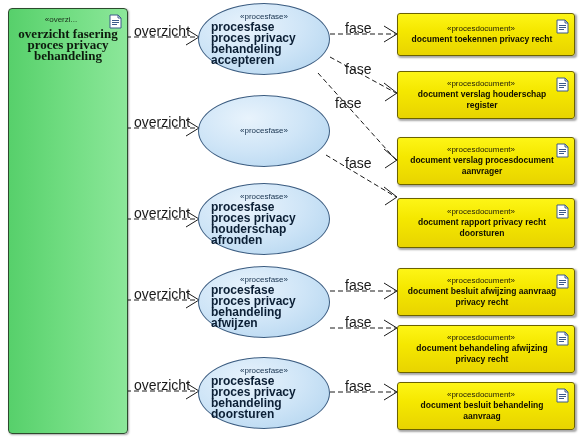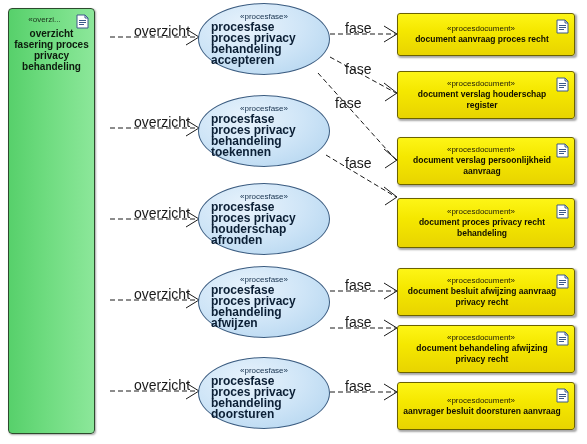--- a/index.html
+++ b/index.html
@@ -27,21 +27,21 @@
   }
   .node {
     position: absolute;
     box-sizing: border-box;
   }
 
   
   .green-box {
     left: 8px;
     top: 8px;
-    width: 87px;
+    width: 120px;
     height: 426px;
     border: 1px solid #2d4a2d;
     border-radius: 4px;
     background: linear-gradient(to right, #57d06b 0%, #6fdc80 45%, #8ce79a 100%);
     box-shadow: 1px 1px 2px rgba(0,0,0,0.35);
   }
   .green-box .stereo {
     position: absolute;
     top: 6px;
     left: 0;
@@ -50,24 +50,25 @@
     font-size: 8px;
     color: #1b2f1b;
     padding-right: 14px;
   }
   .green-box .title {
     position: absolute;
     top: 19px;
     left: 3px;
     right: 3px;
     text-align: center;
-    font-size: 10px;
+    font-size: 13px;
     font-weight: bold;
     color: #0d1b0d;
     line-height: 11px;
+    font-family: Liberation Serif, serif;
   }
 
   
   .ellipse {
     border: 1px solid #3b5c80;
     border-radius: 50%;
     background: radial-gradient(ellipse at 38% 32%, #e8f3fc 0%, #cfe5f7 48%, #aed2ee 100%);
     display: flex;
     flex-direction: column;
     align-items: center;
@@ -203,41 +204,40 @@
     </svg>
   </div>
 
   <div class="node ellipse" style="left:198px; top:3px; width:132px; height:72px;">
     <div class="stereo">«procesfase»</div>
     <div class="title">procesfase proces privacy behandeling accepteren</div>
   </div>
 
   <div class="node ellipse" style="left:198px; top:95px; width:132px; height:72px;">
     <div class="stereo">«procesfase»</div>
-    <div class="title">procesfase proces privacy behandeling toekennen</div>
   </div>
 
   <div class="node ellipse" style="left:198px; top:183px; width:132px; height:72px;">
     <div class="stereo">«procesfase»</div>
     <div class="title">procesfase proces privacy houderschap afronden</div>
   </div>
 
   <div class="node ellipse" style="left:198px; top:266px; width:132px; height:72px;">
     <div class="stereo">«procesfase»</div>
     <div class="title">procesfase proces privacy behandeling afwijzen</div>
   </div>
 
   <div class="node ellipse" style="left:198px; top:357px; width:132px; height:72px;">
     <div class="stereo">«procesfase»</div>
     <div class="title">procesfase proces privacy behandeling doorsturen</div>
   </div>
 
   <div class="node docbox" style="left:397px; top:13px; width:178px; height:43px;">
     <div class="stereo">«procesdocument»</div>
-    <div class="title">document aanvraag proces recht</div>
+    <div class="title">document toekennen privacy recht</div>
     <svg class="doc-icon" viewBox="0 0 13 15">
       <path d="M1,1 L9,1 L12,4 L12,14 L1,14 Z" fill="#ffffff" stroke="#3c5a8a" stroke-width="1"></path>
       <path d="M9,1 L9,4 L12,4" fill="none" stroke="#3c5a8a" stroke-width="1"></path>
       <g stroke="#3c5a8a" stroke-width="1">
         <line x1="3" y1="6.5" x2="10" y2="6.5"></line>
         <line x1="3" y1="8.5" x2="10" y2="8.5"></line>
         <line x1="3" y1="10.5" x2="8" y2="10.5"></line>
       </g>
     </svg>
   </div>
@@ -251,35 +251,35 @@
       <g stroke="#3c5a8a" stroke-width="1">
         <line x1="3" y1="6.5" x2="10" y2="6.5"></line>
         <line x1="3" y1="8.5" x2="10" y2="8.5"></line>
         <line x1="3" y1="10.5" x2="8" y2="10.5"></line>
       </g>
     </svg>
   </div>
 
   <div class="node docbox" style="left:397px; top:137px; width:178px; height:48px;">
     <div class="stereo">«procesdocument»</div>
-    <div class="title">document verslag persoonlijkheid aanvraag</div>
+    <div class="title">document verslag procesdocument aanvrager</div>
     <svg class="doc-icon" viewBox="0 0 13 15">
       <path d="M1,1 L9,1 L12,4 L12,14 L1,14 Z" fill="#ffffff" stroke="#3c5a8a" stroke-width="1"></path>
       <path d="M9,1 L9,4 L12,4" fill="none" stroke="#3c5a8a" stroke-width="1"></path>
       <g stroke="#3c5a8a" stroke-width="1">
         <line x1="3" y1="6.5" x2="10" y2="6.5"></line>
         <line x1="3" y1="8.5" x2="10" y2="8.5"></line>
         <line x1="3" y1="10.5" x2="8" y2="10.5"></line>
       </g>
     </svg>
   </div>
 
   <div class="node docbox" style="left:397px; top:198px; width:178px; height:50px;">
     <div class="stereo">«procesdocument»</div>
-    <div class="title">document proces privacy recht behandeling</div>
+    <div class="title">document rapport privacy recht doorsturen</div>
     <svg class="doc-icon" viewBox="0 0 13 15">
       <path d="M1,1 L9,1 L12,4 L12,14 L1,14 Z" fill="#ffffff" stroke="#3c5a8a" stroke-width="1"></path>
       <path d="M9,1 L9,4 L12,4" fill="none" stroke="#3c5a8a" stroke-width="1"></path>
       <g stroke="#3c5a8a" stroke-width="1">
         <line x1="3" y1="6.5" x2="10" y2="6.5"></line>
         <line x1="3" y1="8.5" x2="10" y2="8.5"></line>
         <line x1="3" y1="10.5" x2="8" y2="10.5"></line>
       </g>
     </svg>
   </div>
@@ -307,21 +307,21 @@
       <g stroke="#3c5a8a" stroke-width="1">
         <line x1="3" y1="6.5" x2="10" y2="6.5"></line>
         <line x1="3" y1="8.5" x2="10" y2="8.5"></line>
         <line x1="3" y1="10.5" x2="8" y2="10.5"></line>
       </g>
     </svg>
   </div>
 
   <div class="node docbox" style="left:397px; top:382px; width:178px; height:48px;">
     <div class="stereo">«procesdocument»</div>
-    <div class="title">aanvrager besluit doorsturen aanvraag</div>
+    <div class="title">document besluit behandeling aanvraag</div>
     <svg class="doc-icon" viewBox="0 0 13 15">
       <path d="M1,1 L9,1 L12,4 L12,14 L1,14 Z" fill="#ffffff" stroke="#3c5a8a" stroke-width="1"></path>
       <path d="M9,1 L9,4 L12,4" fill="none" stroke="#3c5a8a" stroke-width="1"></path>
       <g stroke="#3c5a8a" stroke-width="1">
         <line x1="3" y1="6.5" x2="10" y2="6.5"></line>
         <line x1="3" y1="8.5" x2="10" y2="8.5"></line>
         <line x1="3" y1="10.5" x2="8" y2="10.5"></line>
       </g>
     </svg>
   </div>

